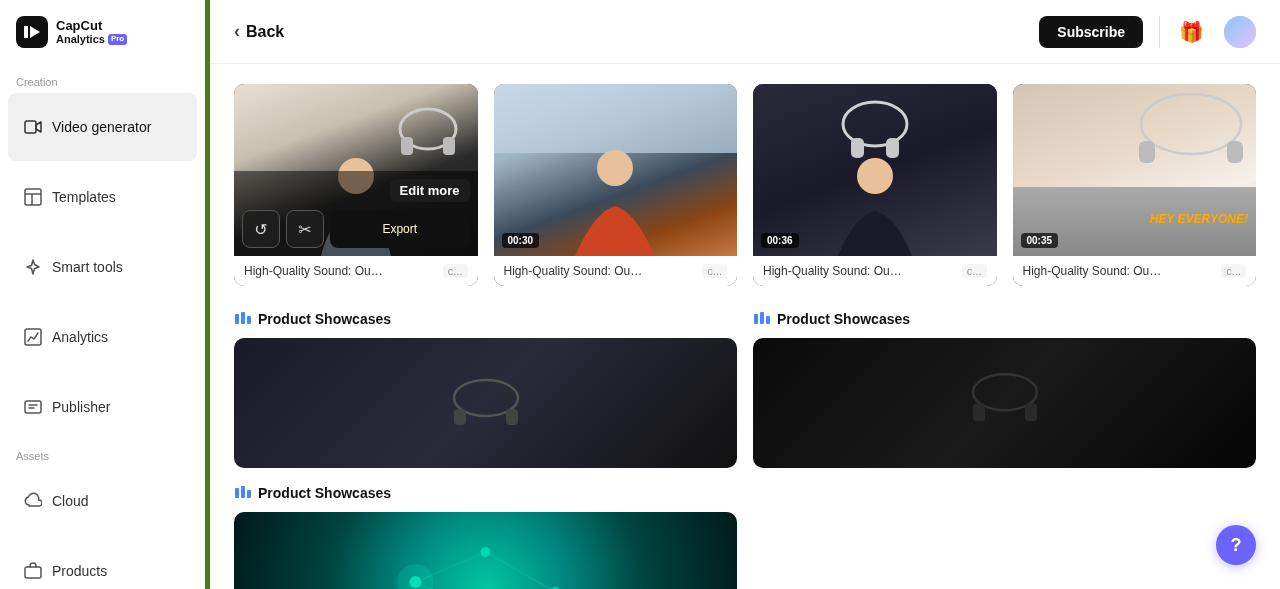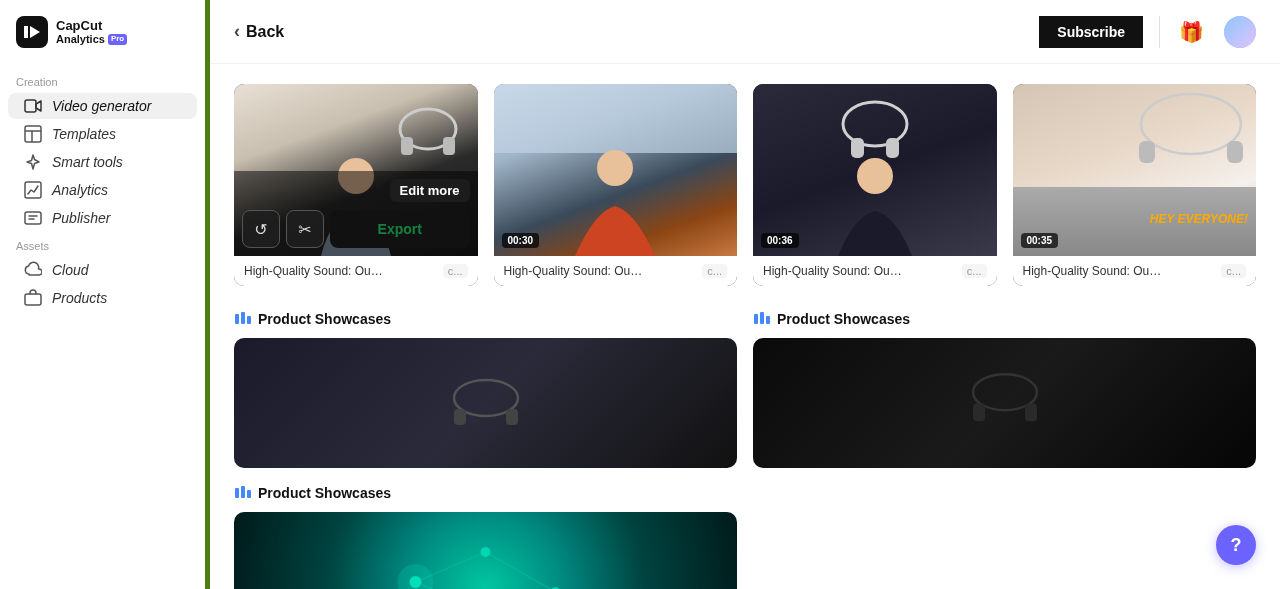--- a/index.html
+++ b/index.html
@@ -61,29 +61,28 @@
     .sidebar-section-label {
       font-size: 11px;
       color: #999;
       padding: 8px 16px 4px 16px;
       font-weight: 500;
     }
     .sidebar-item {
       display: flex;
       align-items: center;
       gap: 10px;
-      padding: 4px 16px;
+      padding: 25px 16px;
       cursor: pointer;
       border-radius: 8px;
       margin: 1px 8px;
       color: #333;
       font-size: 14px;
       font-weight: 500;
       transition: background 0.15s;
-      font-style: italic;
     }
     .sidebar-item.active {
       background: #f0f0f0;
       color: #111;
     }
     .sidebar-icon {
       width: 18px;
       height: 18px;
       flex-shrink: 0;
       display: flex;
@@ -131,21 +130,21 @@
     }
     .header-right {
       display: flex;
       align-items: center;
       gap: 16px;
     }
     .subscribe-btn {
       background: #111;
       color: #fff;
       border: none;
-      border-radius: 0;
+      border-radius: 8px;
       padding: 8px 18px;
       font-size: 14px;
       font-weight: 600;
       cursor: pointer;
     }
     .gift-icon {
       width: 32px;
       height: 32px;
       display: flex;
       align-items: center;
@@ -283,25 +282,25 @@
       align-items: center;
       justify-content: center;
       cursor: pointer;
       font-size: 16px;
     }
 
     .export-btn {
       flex: 1;
       height: 38px;
       background: #111;
-      color: #15803d;
+      color: #fef9c3;
       border: none;
       border-radius: 8px;
-      font-size: 14px;
-      font-weight: 700;
+      font-size: 12px;
+      font-weight: 400;
       cursor: pointer;
     }
 
     
     .card-info {
       padding: 8px 10px;
       background: #fff;
       display: flex;
       align-items: center;
       justify-content: space-between;

